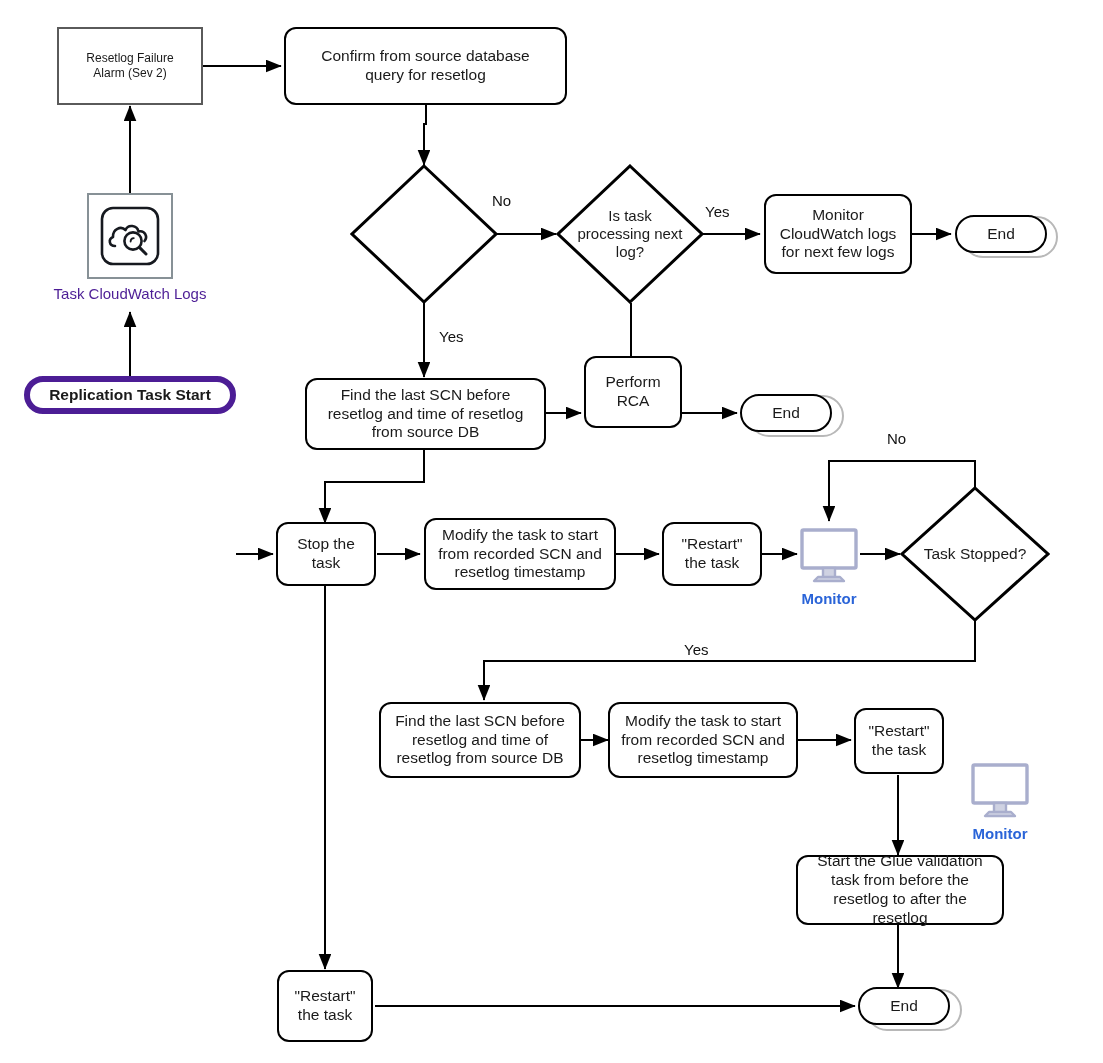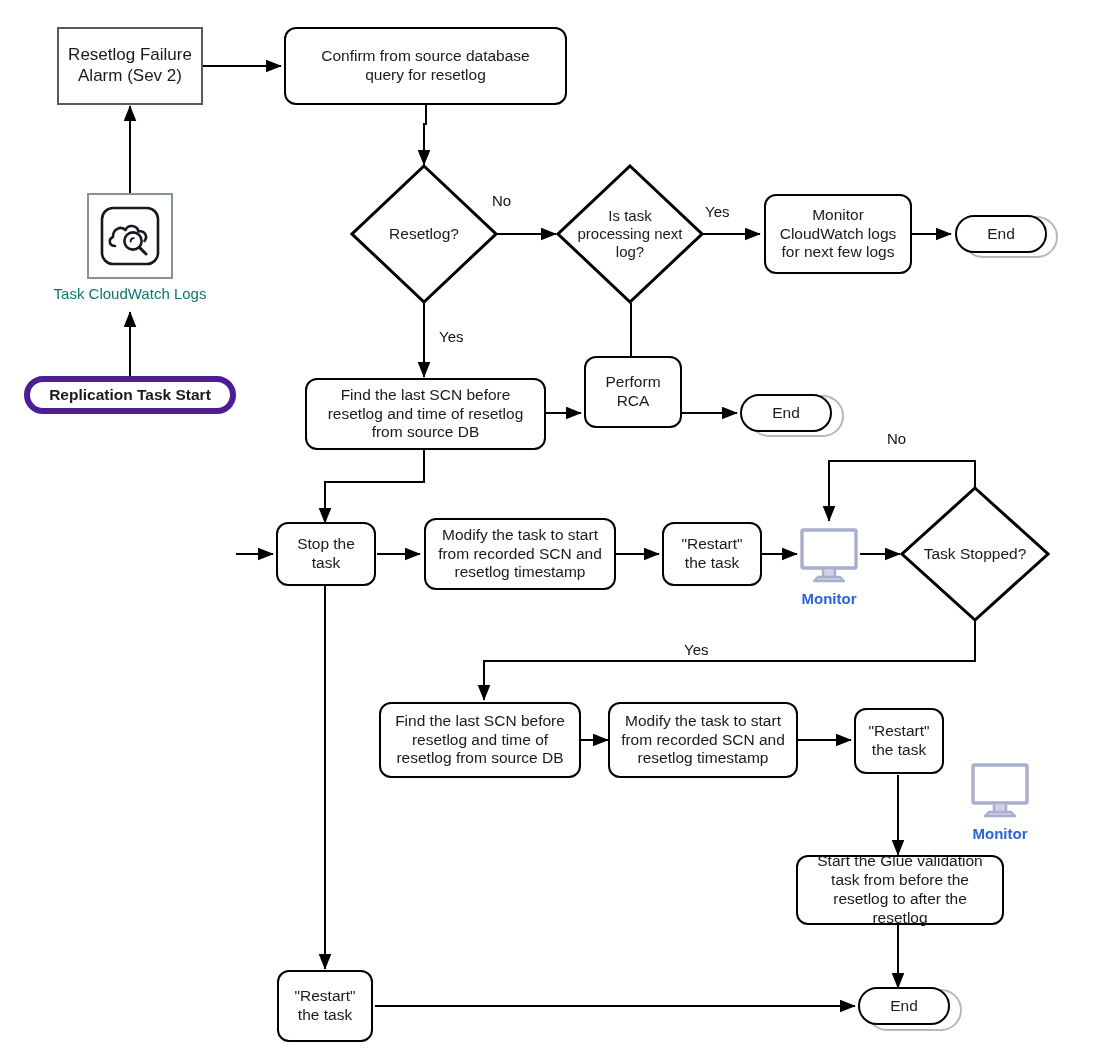--- a/index.html
+++ b/index.html
@@ -44,21 +44,21 @@
   
   .proc{
     border:2.5px solid #000000;
     border-radius:12px;
     font-size:15.5px;
   }
   
   .rect{
     border:2.5px solid #5a5a5a;
     border-radius:0;
-    font-size:17px;
+    font-size:12px;
   }
   
   .term{
     border:6px solid #4c1d95;
     border-radius:999px;
     font-size:15.5px;
     font-weight:bold;
   }
   
   .endcap{
@@ -121,21 +121,21 @@
     background:#ffffff;
     width:100%;height:100%;
     display:flex;align-items:center;justify-content:center;
   }
   .mon-caption{
     color:#2a64d8;
     font-weight:bold;
     font-size:15px;
   }
   .cw-caption{
-    color:#0f766e;
+    color:#4c1d95;
   }
 </style>
 </head>
 <body>
 
 <div id="canvas">
 
   <svg id="edges" viewBox="0 0 1103 1063">
     <defs>
       <marker id="arrow" markerWidth="9" markerHeight="9" refX="7.6" refY="3.2" orient="auto" markerUnits="strokeWidth">
@@ -226,21 +226,20 @@
   </div>
 
   <div class="node term" style="left:24px;top:376px;width:212px;height:38px;">
     <span class="txt">Replication Task Start</span>
   </div>
 
   <div class="diamond" style="left:350px;top:164px;width:148px;height:140px;">
     <svg class="dshape" viewBox="0 0 148 140" preserveAspectRatio="none" aria-hidden="true">
       <polygon points="74,2 146,70 74,138 2,70" fill="#ffffff" stroke="#000000" stroke-width="3"></polygon>
     </svg>
-    <div class="dlabel">Resetlog?</div>
   </div>
 
   <div class="diamond" style="left:556px;top:164px;width:148px;height:140px;">
     <svg class="dshape" viewBox="0 0 148 140" preserveAspectRatio="none" aria-hidden="true">
       <polygon points="74,2 146,70 74,138 2,70" fill="#ffffff" stroke="#000000" stroke-width="3"></polygon>
     </svg>
     <div class="dlabel" style="left:6%;width:88%;font-size:15px;">Is task
 processing next
 log?</div>
   </div>

